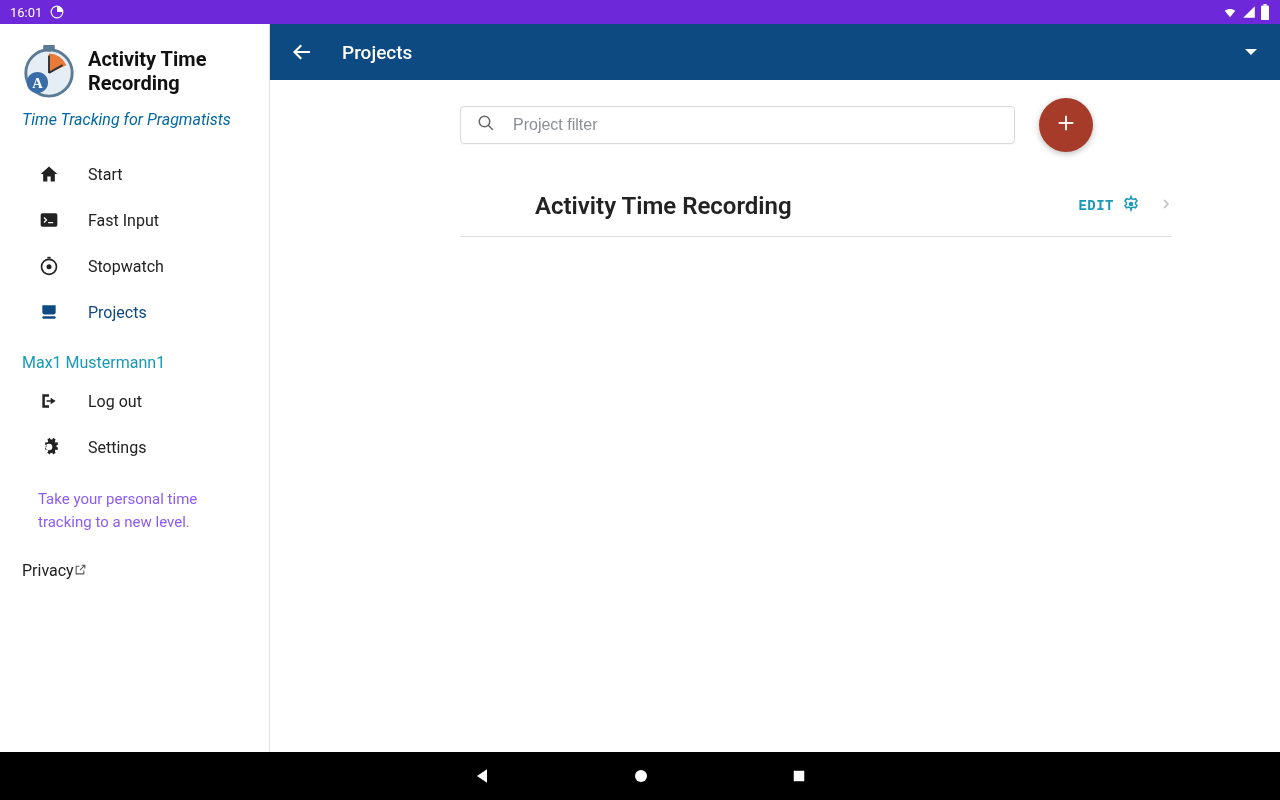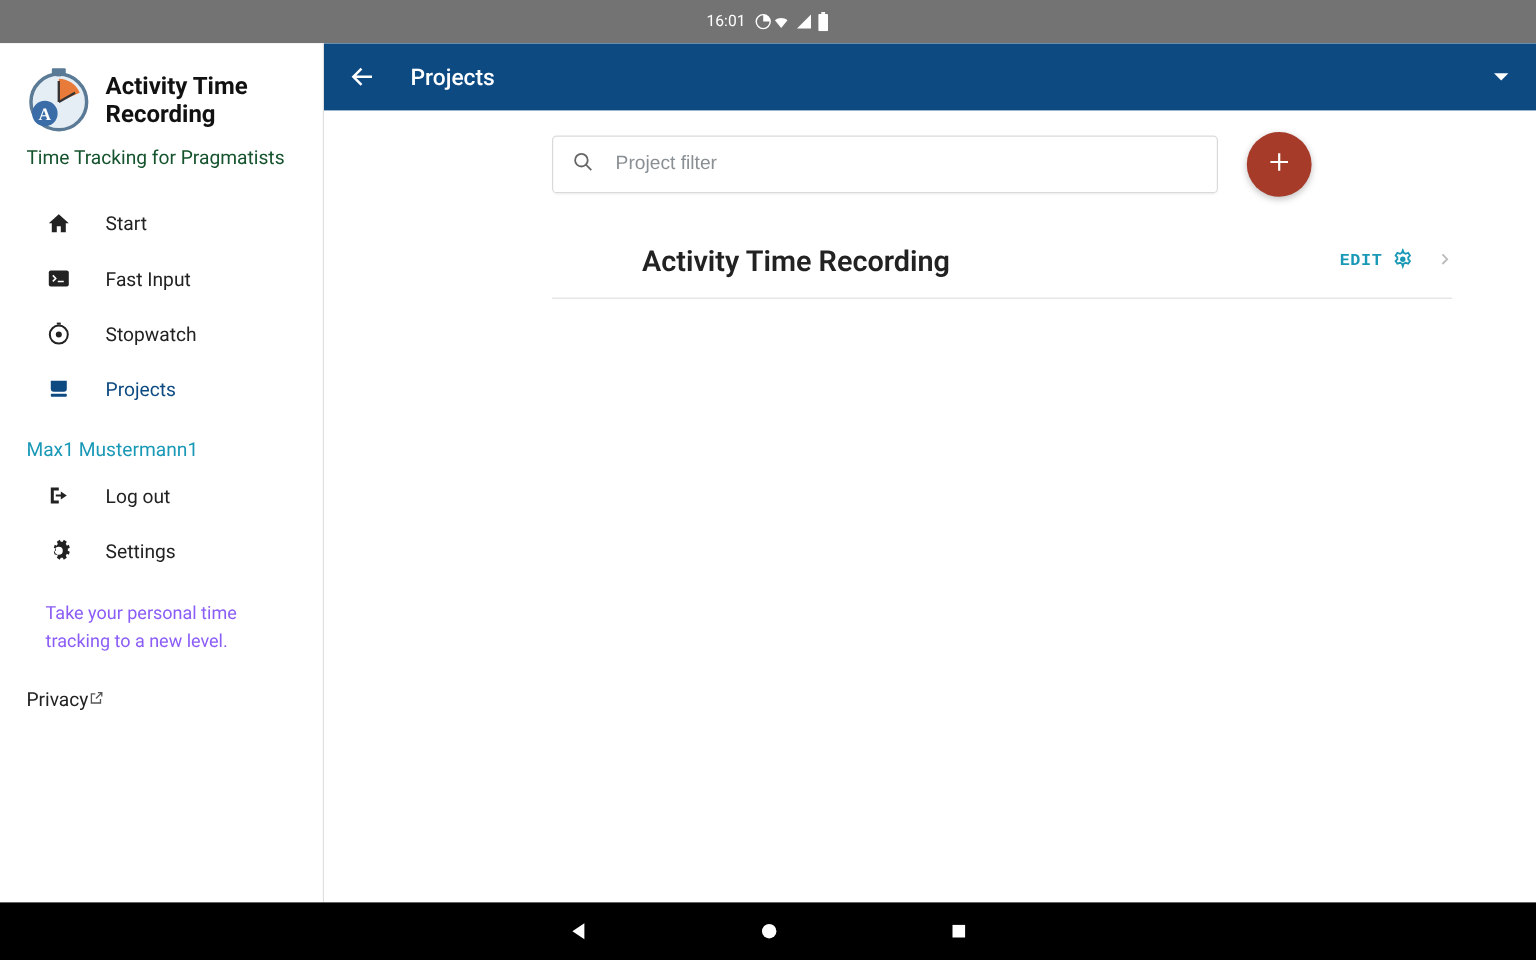--- a/index.html
+++ b/index.html
@@ -6,26 +6,26 @@
 body {
   width: 1280px;
   height: 800px;
   font-family: -apple-system, BlinkMacSystemFont, "Segoe UI", Roboto, sans-serif;
   overflow: hidden;
   display: flex;
   flex-direction: column;
   background: #fff;
 }
 .status-bar {
-  height: 36px;
-  background: #737373;
+  height: 24px;
+  background: #6d28d9;
   color: #fff;
   display: flex;
   align-items: center;
-  justify-content: center;
+  justify-content: space-between;
   padding: 0 10px;
   font-size: 13px;
 }
 .status-left { display: flex; align-items: center; gap: 8px; }
 .status-right { display: flex; align-items: center; gap: 4px; }
 .status-icon { display: inline-flex; }
 
 .main-area {
   flex: 1;
   display: flex;
@@ -51,22 +51,23 @@
   position: relative;
 }
 .logo-title {
   font-size: 20px;
   font-weight: 700;
   color: #111;
   line-height: 1.2;
 }
 .tagline {
   padding: 0 22px 22px 22px;
-  color: #14532d;
-  font-size: 16px;
+  color: #0369a1;
+  font-size: 16px;
+  font-style: italic;
 }
 .nav { display: flex; flex-direction: column; margin-left: 16px; }
 .nav-item {
   display: flex;
   align-items: center;
   gap: 28px;
   padding: 13px 22px;
   color: #222;
   font-size: 16px;
   cursor: pointer;
@@ -117,21 +118,21 @@
   padding: 18px 0 0 0;
 }
 .search-row {
   display: flex;
   align-items: center;
   gap: 24px;
   padding: 0 0 0 190px;
 }
 .search-box {
   width: 555px;
-  height: 48px;
+  height: 38px;
   border: 1px solid #d9d9d9;
   border-radius: 4px;
   display: flex;
   align-items: center;
   padding: 0 16px;
   gap: 18px;
   box-shadow: 0 1px 1px rgba(0,0,0,0.04);
 }
 .search-input {
   border: none;
@@ -145,21 +146,21 @@
   width: 54px; height: 54px;
   border-radius: 50%;
   background: #a63b2a;
   display: flex;
   align-items: center;
   justify-content: center;
   cursor: pointer;
   box-shadow: 0 2px 6px rgba(0,0,0,0.25);
 }
 
-.project-list { padding: 30px 70px 0 190px; }
+.project-list { padding: 30px 108px 0 190px; }
 .project-row {
   display: flex;
   align-items: center;
   padding: 10px 0 16px 0;
   border-bottom: 1px solid #e0e0e0;
 }
 .project-info { flex: 1; padding-left: 75px; }
 .project-name { font-size: 24px; font-weight: 600; color: #222; }
 .project-sub { font-size: 15px; color: #6b7075; margin-top: 4px; }
 .project-actions {

